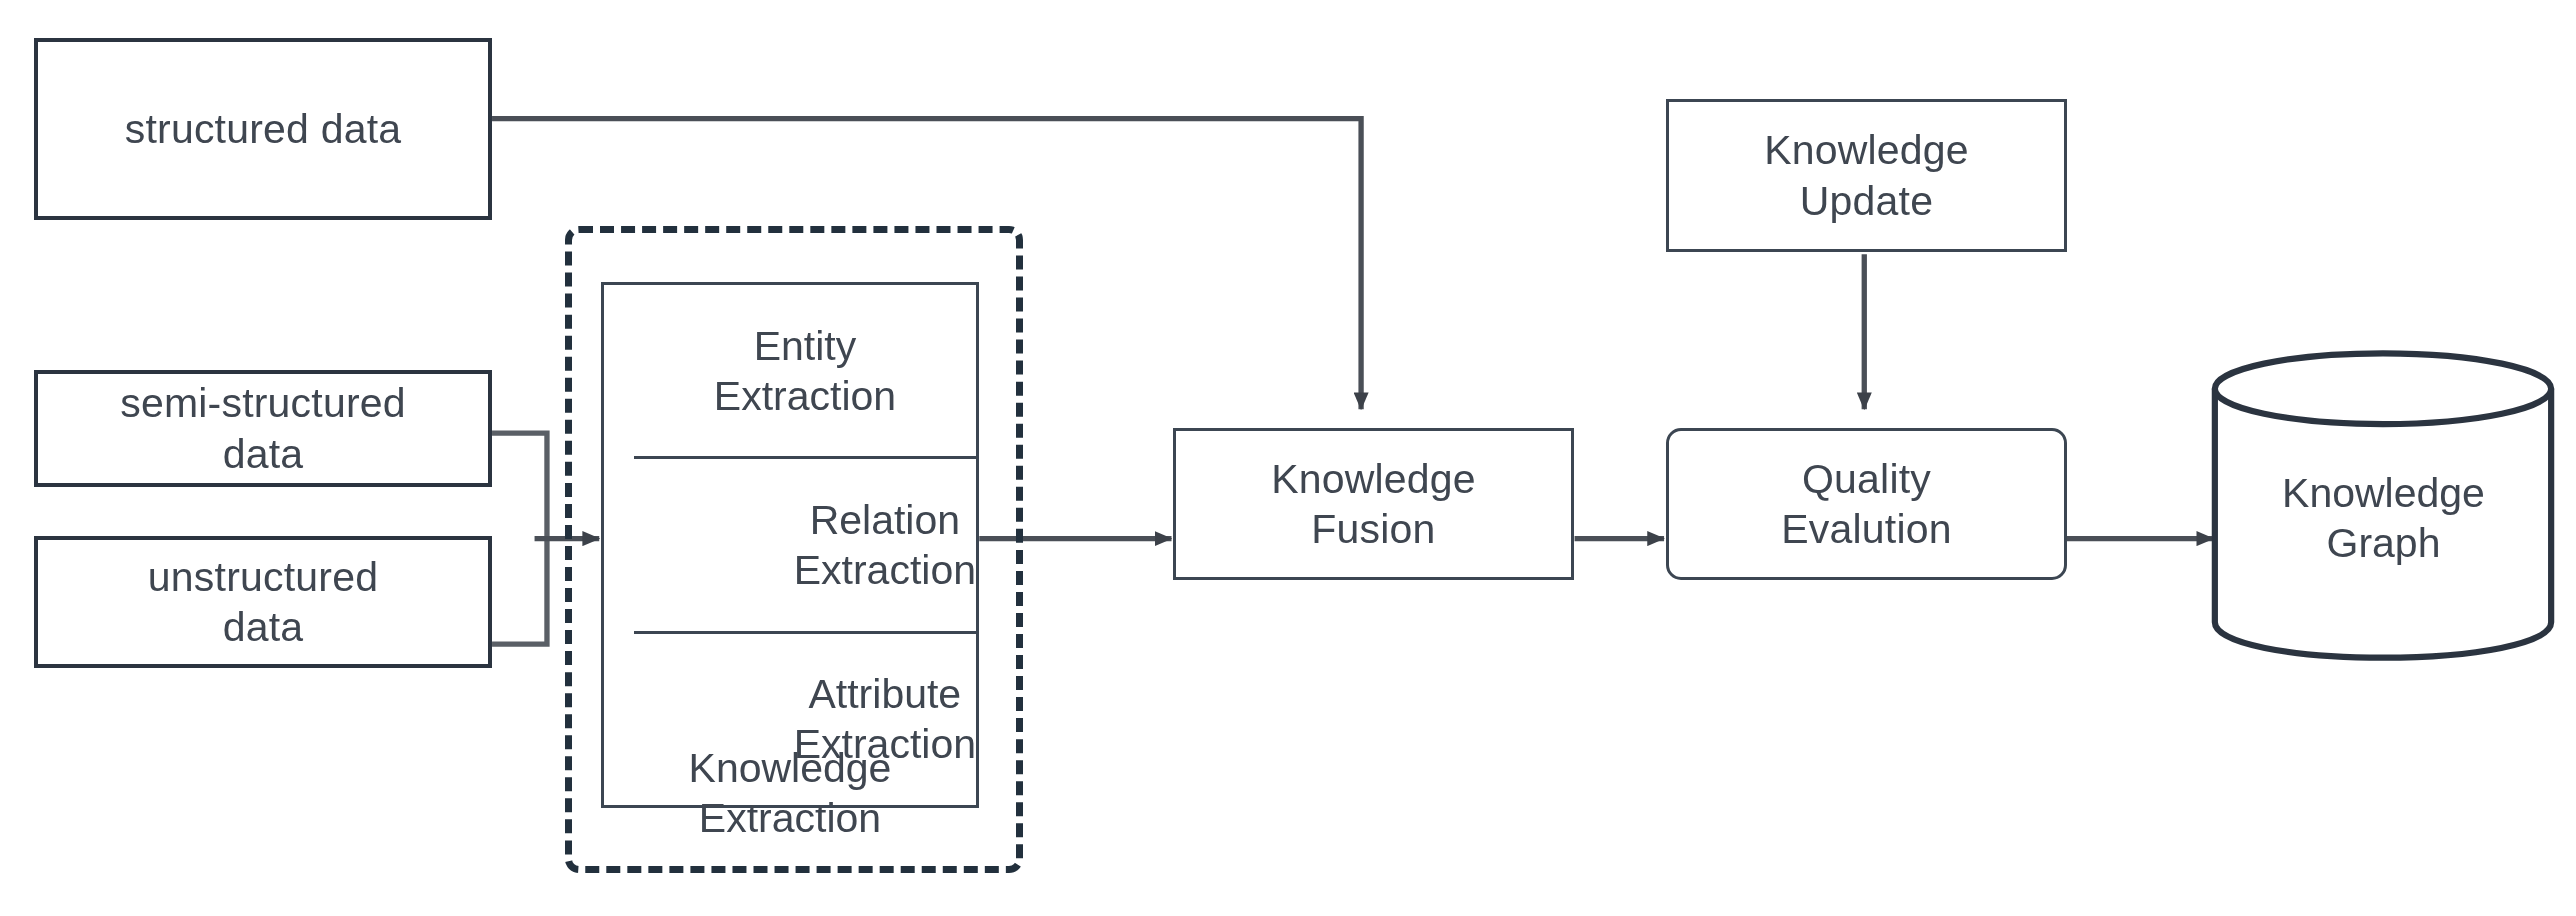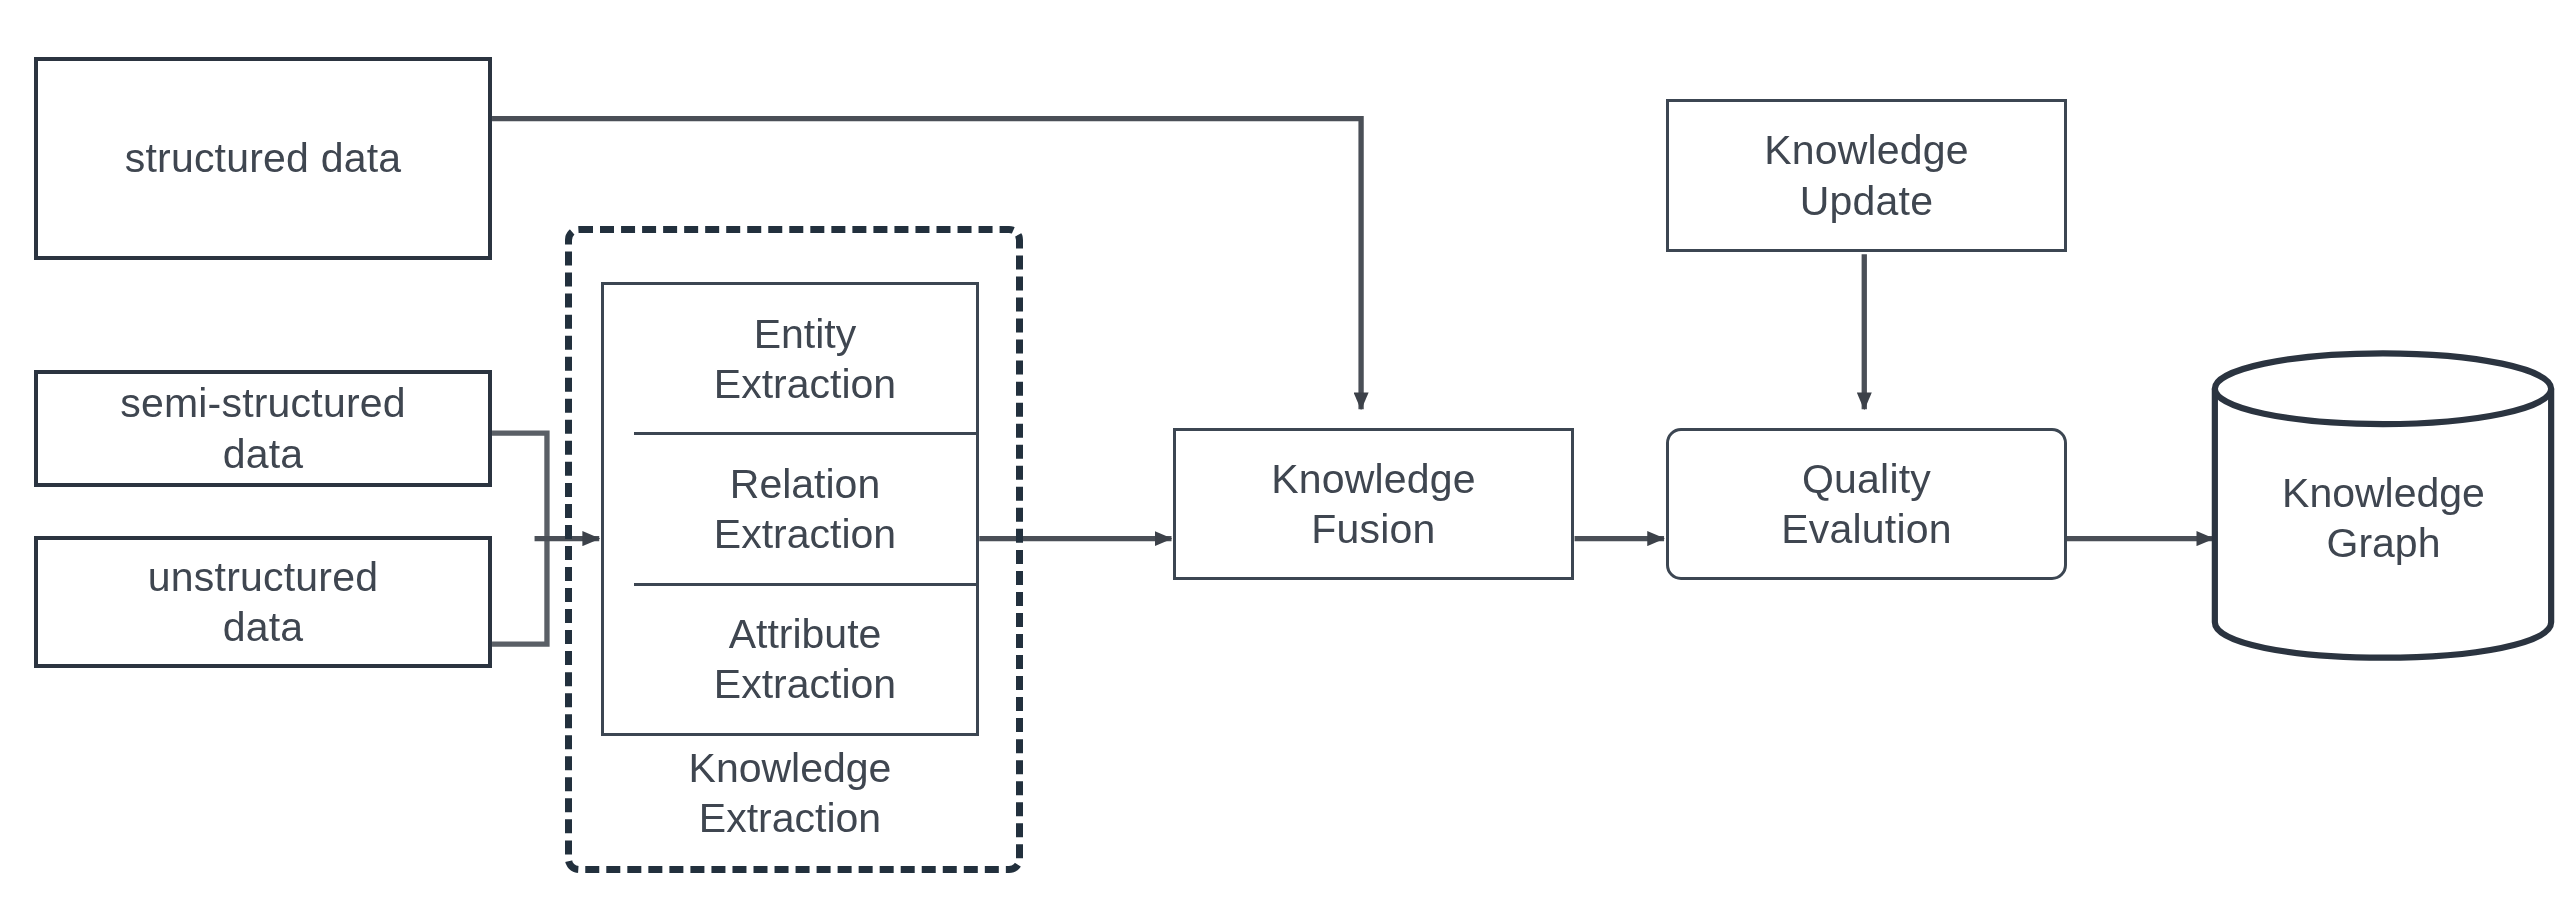--- a/index.html
+++ b/index.html
@@ -9,21 +9,21 @@
         display:flex;align-items:center;justify-content:center;text-align:center;
         color:#3f4650;font-size:41px;line-height:1.22;letter-spacing:0.2px;}
   .node .lbl{white-space:pre-line;padding:0 8.9px;}
   .thin{border-width:3.5px;border-color:#3c4652;}
   #dashed{position:absolute;box-sizing:border-box;background:transparent;
           border:7px dashed #22303d;border-radius:14px;}
   #extractStack{position:absolute;box-sizing:border-box;border:3.5px solid #3c4652;background:#fff;
                 display:flex;flex-direction:column;}
   #extractStack .cell{flex:1;display:flex;align-items:center;justify-content:center;text-align:center;
                       color:#3f4650;font-size:41px;line-height:1.22;white-space:pre-line;}
-  #extractStack .cell + .cell{border-top:3.5px solid #3c4652;}
+  #extractStack .cell + .cell{border-top:3.5px solid #3c4652;justify-content:flex-end;}
   #keLabel{position:absolute;text-align:center;color:#3f4650;font-size:41px;line-height:1.22;
            white-space:pre-line;}
   .cyl{position:absolute;}
   svg.ov{position:absolute;left:0;top:0;width:2576px;height:916px;pointer-events:none;}
 </style>
 </head>
 <body>
 
 <div id="stage">
 
@@ -47,37 +47,37 @@
 
     <path d="M1105,608 L1322,608" fill="none" stroke="#4a4f57" stroke-width="6" marker-end="url(#ahb)"></path>
 
     <path d="M1777,608 L1878,608" fill="none" stroke="#4a4f57" stroke-width="6" marker-end="url(#ahb)"></path>
 
     <path d="M2104,287 L2104,462" fill="none" stroke="#4a4f57" stroke-width="6" marker-end="url(#ahb)"></path>
 
     <path d="M2332,608 L2498,608" fill="none" stroke="#4a4f57" stroke-width="6" marker-end="url(#ahb)"></path>
   </svg>
 
-  <div class="node" style="left:34px;top:38px;width:458px;height:203px;margin-top:19px;">
+  <div class="node" style="left:34px;top:38px;width:458px;height:182px;">
     <span class="lbl">structured data</span>
   </div>
 
   <div class="node" style="left:34px;top:330px;width:458px;height:117px;margin-top:40px;">
     <span class="lbl">semi-structured
 data</span>
   </div>
 
   <div class="node" style="left:34px;top:536px;width:458px;height:132px;">
     <span class="lbl">unstructured
 data</span>
   </div>
 
   <div id="dashed" style="left:565px;top:226px;width:458px;height:647px;"></div>
 
-  <div id="extractStack" style="left:601px;top:282px;width:378px;height:454px;padding-left:30px;">
+  <div id="extractStack" style="left:601px;top:282px;width:378px;height:526px;padding-left:30px;">
     <div class="cell">
       <span>Entity
 Extraction</span>
     </div>
     <div class="cell">
       <span>Relation
 Extraction</span>
     </div>
     <div class="cell">
       <span>Attribute

